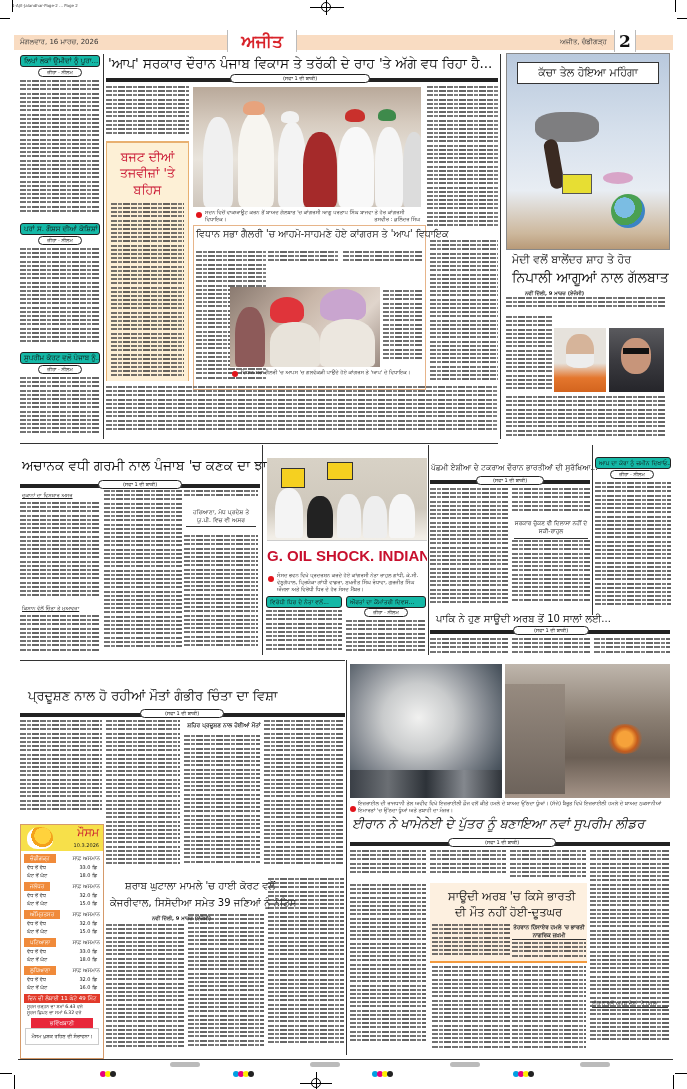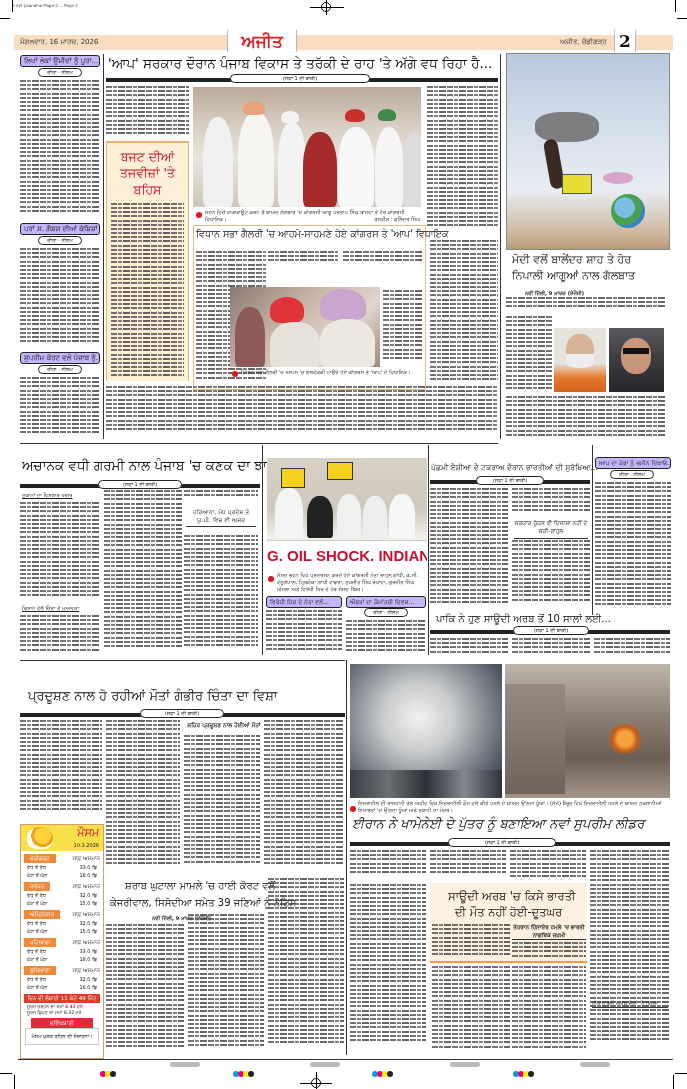--- a/index.html
+++ b/index.html
@@ -28,21 +28,21 @@
   .thick { height: 4px; background: #222; }
 
   
   .txt { overflow: hidden; }
   .txt i { display: block; height: 2px; margin: 0 0 2.2px 0; background: repeating-linear-gradient(90deg, #444 0 6px, transparent 6px 7px, #555 7px 11px, transparent 11px 12px, #333 12px 19px, transparent 19px 20px); opacity: .75; }
 
   
   .hl { font-family: "DejaVu Sans", sans-serif; color: #111; white-space: nowrap; line-height: 1.1; }
   .hl-red { color: #c8102e; }
   .pill { height: 9px; border: 1px solid #222; border-radius: 6px; background: #fff; font-size: 5px; text-align: center; line-height: 7px; white-space: nowrap; }
-  .boxhead { border: 1.5px solid #222; border-radius: 3px; font-size: 7px; padding: 1px 3px; white-space: nowrap; overflow: hidden; background: #c4b5fd; }
+  .boxhead { border: 1.5px solid #222; border-radius: 3px; font-size: 7px; padding: 1px 3px; white-space: nowrap; overflow: hidden; background: #14b8a6; }
 
   
   .photo { overflow: hidden; }
   .ph-group { background: linear-gradient(180deg, #b9a99a 0%, #d7ccc0 30%, #e9e4dc 60%, #cfc6bc 100%); }
   .person { position: absolute; border-radius: 45% 45% 10% 10%; }
   .turban { position: absolute; border-radius: 50% 50% 30% 30%; }
   .ph-hug { background: linear-gradient(135deg, #8a7a70, #c8b6a8 40%, #e0d5cc 70%, #9a8a80); }
   .ph-protest { background: linear-gradient(180deg, #d8d2c6 0%, #cfc8bc 45%, #f1ede6 70%, #ffffff 100%); }
   .ph-smoke { background: radial-gradient(ellipse at 45% 40%, #f1f1f0 0%, #c9cbcc 30%, #8a8f96 55%, #4c5660 80%, #29323a 100%); }
   .ph-ruins { background: linear-gradient(180deg, #bfb6ac 0%, #8b7f73 40%, #6b5f55 70%, #a59488 100%); }
@@ -420,29 +420,30 @@
     <i></i>
     <i></i>
     <i></i>
     <i></i>
     <i></i>
     <i></i>
   </div>
 <div class="abs vrule" style="left:500px;top:54px;height:385px;"></div>
 
 <div class="abs cartoon">
+  <div class="cartoon-title">ਕੱਚਾ ਤੇਲ ਹੋਇਆ ਮਹਿੰਗਾ</div>
   <div style="position:absolute;left:28px;top:58px;width:64px;height:30px;border-radius:40%;background:#7e7e80;"></div>
   <div style="position:absolute;left:40px;top:85px;width:14px;height:50px;border-radius:7px;background:#3a2a22;transform:rotate(-10deg);"></div>
   <div style="position:absolute;left:55px;top:120px;width:30px;height:20px;background:#e7de33;border:1px solid #555;"></div>
   <div style="position:absolute;left:96px;top:118px;width:30px;height:12px;border-radius:50%;background:#d8a5c8;"></div>
   <div style="position:absolute;left:104px;top:140px;width:34px;height:34px;border-radius:50%;background:radial-gradient(circle at 40% 40%, #7bbde3 0 35%, #4aa052 36% 60%, #3b84c4 61%);"></div>
 </div>
 
 <div class="abs hl" style="left:512px;top:254px;font-size:11px;">ਮੋਦੀ ਵਲੋਂ ਬਾਲੇਂਦਰ ਸ਼ਾਹ ਤੇ ਹੋਰ</div>
-<div class="abs hl" style="left:512px;top:270px;font-size:11px;">ਨਿਪਾਲੀ ਆਗੂਆਂ ਨਾਲ ਗੱਲਬਾਤ</div>
+<div class="abs hl" style="left:512px;top:270px;font-size:14px;">ਨਿਪਾਲੀ ਆਗੂਆਂ ਨਾਲ ਗੱਲਬਾਤ</div>
 <div class="abs caption" style="left:525px;top:290px;font-weight:bold;">ਨਵੀਂ ਦਿੱਲੀ, 9 ਮਾਰਚ (ਏਜੰਸੀ)</div>
 <div class="abs txt" style="left:506px;top:297px;width:160px;height:14px;">
     <i></i>
     <i></i>
     <i></i>
   </div>
 <div class="abs txt" style="left:506px;top:316px;width:46px;height:80px;">
     <i></i>
     <i></i>
     <i></i>

